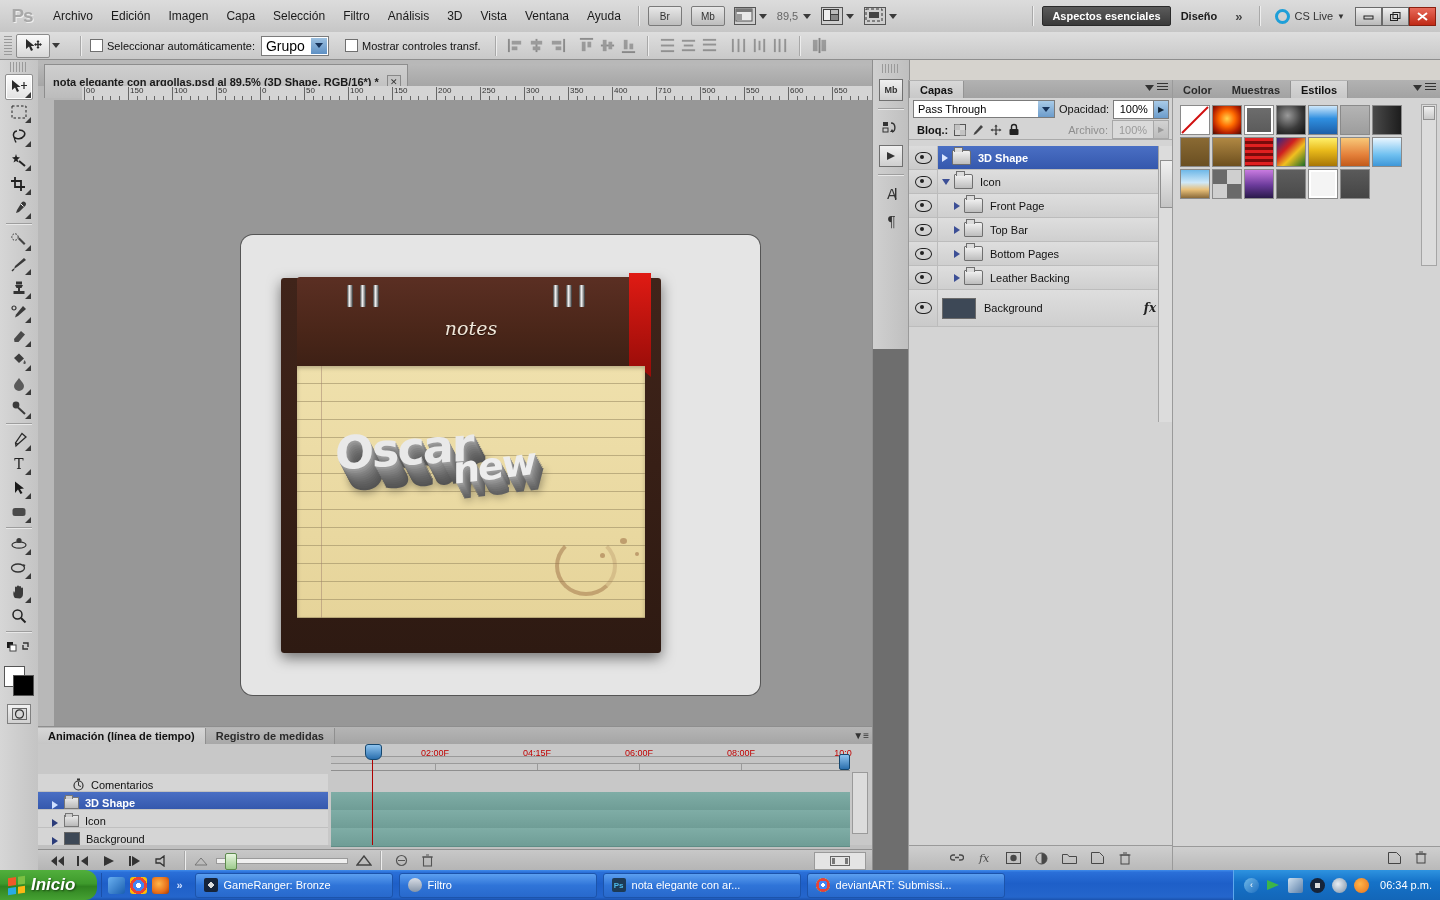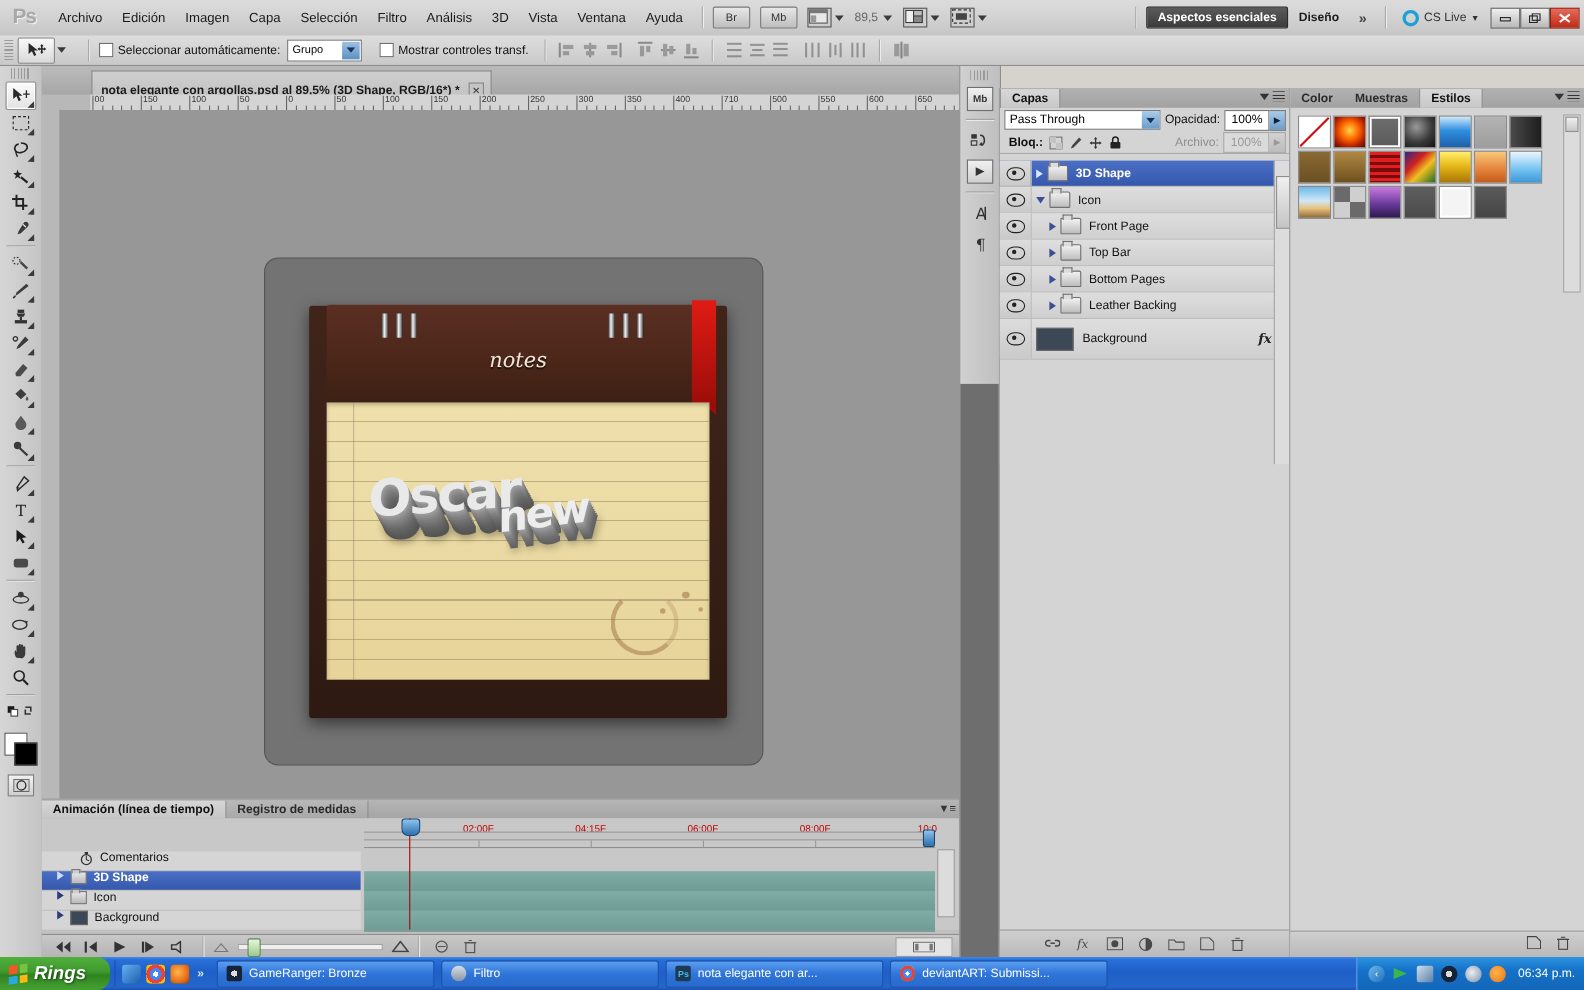--- a/index.html
+++ b/index.html
@@ -68,21 +68,21 @@
   .grip{width:8px;height:20px;background:repeating-linear-gradient(to bottom,#9a9a9a 0 1px,transparent 1px 3px);margin-right:4px;}
   .opt-tool{
     width:32px;height:22px;border:1px solid #8b8b8b;background:linear-gradient(to bottom,#fafafa,#d8d8d8);
     display:flex;align-items:center;justify-content:center;margin-right:2px;border-radius:2px;
   }
   .opt-sep{width:1px;height:20px;background:#a8a8a8;border-right:1px solid #ededed;margin:0 8px;}
   .ck{width:11px;height:11px;border:1px solid #6f6f6f;background:#fff;margin-right:4px;display:inline-block;vertical-align:-2px;}
   .optlbl{font-size:11px;color:#111;margin-right:6px;}
   .dd{
     display:inline-flex;align-items:center;height:18px;border:1px solid #7b7b7b;background:#fff;
-    font-size:10px;padding-left:4px;min-width:62px;justify-content:space-between;
+    font-size:14px;padding-left:4px;min-width:62px;justify-content:space-between;
   }
   .dd .arrow{width:16px;height:16px;background:linear-gradient(to bottom,#9cc0e0,#5e90c4);display:flex;align-items:center;justify-content:center;margin:0 1px;}
   .align-ic{width:17px;height:17px;opacity:.45;margin:0 2px;}
 
   
   .toolbar{
     position:absolute;left:0;top:60px;width:38px;height:810px;
     background:linear-gradient(to right,#d6d6d6,#c4c4c4);
     border-right:1px solid #8e8e8e;
   }
@@ -104,40 +104,39 @@
   .doc-tabstrip{
     position:absolute;left:0;top:4px;width:834px;height:22px;
     background:linear-gradient(to bottom,#b9b9b9,#a6a6a6);
   }
   .doc-tab{
     position:absolute;left:6px;top:0;height:34px;padding:0 6px 0 8px;
     background:linear-gradient(to bottom,#cfcfcf,#bcbcbc);
     border:1px solid #8d8d8d;border-bottom:none;
     display:flex;align-items:center;font-size:11px;font-weight:bold;color:#1a1a1a;
     box-sizing:border-box;
-    margin-left:39px;
   }
   .tab-x{margin-left:8px;width:12px;height:12px;border:1px solid #888;background:#c4c4c4;display:flex;align-items:center;justify-content:center;font-size:9px;font-weight:normal;color:#333;}
   .ruler-h{
     position:absolute;left:44px;top:26px;width:790px;height:14px;
     background:#d4d4d4;border-bottom:1px solid #7c7c7c;overflow:hidden;
   }
   .ruler-v{
     position:absolute;left:40px;top:40px;width:14px;height:666px;
     background:#d4d4d4;border-right:1px solid #7c7c7c;overflow:hidden;
   }
   .rt{position:absolute;font-size:8px;color:#333;top:0px;}
   .rtick{position:absolute;bottom:0;width:1px;background:#666;}
   .canvas-area{
     position:absolute;left:16px;top:40px;width:818px;height:666px;
     background:#979797;overflow:hidden;
   }
   .art{
-    position:absolute;left:187px;top:135px;width:452px;height:460px;
-    background:#737373;
+    position:absolute;left:187px;top:135px;width:519px;height:460px;
+    background:#e5e5e5;
     box-shadow:0 0 0 1px #555;
     border-radius:12px;
   }
   
   .pad-outer{position:absolute;left:40px;top:43px;width:380px;height:375px;background:linear-gradient(to bottom,#40241a,#2e1a12);border-radius:3px;box-shadow:0 5px 14px rgba(0,0,0,.5);}
   .pad-top{position:absolute;left:16px;top:-1px;width:348px;height:90px;background:linear-gradient(to bottom,#5b2f23 0%,#4a2619 60%,#3d2015 100%);border-radius:3px 3px 0 0;}
   .bookmark{position:absolute;right:10px;top:-5px;width:22px;height:95px;background:linear-gradient(to bottom,#e01b14,#9c0d09);}
   .bookmark:after{content:"";position:absolute;left:0;bottom:-9px;border-left:11px solid #9c0d09;border-right:11px solid #9c0d09;border-bottom:9px solid transparent;}
   .rings{position:absolute;top:8px;display:flex;gap:7px;}
   .ring{width:6px;height:22px;background:linear-gradient(to right,#3a3a3a,#f2f2f2 40%,#9a9a9a 70%,#2b2b2b);border-radius:1px;}
@@ -199,21 +198,21 @@
   .anim-menu{position:absolute;right:4px;top:3px;font-size:10px;color:#333;}
   .anim-body{position:relative;height:101px;background:#c8c8c8;}
   .time-head{position:absolute;left:0;top:0;width:290px;height:30px;display:flex;align-items:center;justify-content:flex-end;padding-right:10px;box-sizing:border-box;}
   .tcode{font-size:15px;font-weight:bold;color:#111;letter-spacing:0px;}
   .fps{font-size:10px;color:#222;margin-left:7px;}
   .ruler-t{position:absolute;left:293px;top:0;right:22px;height:26px;background:#c8c8c8;border-bottom:1px solid #8f8f8f;}
   .tmark{position:absolute;top:4px;font-size:9px;color:#c00000;transform:translateX(-50%);}
   .tline{position:absolute;top:16px;width:1px;height:10px;background:#9a9a9a;}
   .track-lane{position:absolute;left:293px;right:22px;height:18px;background:linear-gradient(to bottom,#7fada6,#6f9d96);border-bottom:1px solid #5f8d86;}
   .layer-rows{position:absolute;left:0;top:30px;width:290px;bottom:0;background:#d5d5d5;overflow:hidden;}
-  .lrow{height:18px;display:flex;align-items:flex-start;font-size:11px;color:#111;border-bottom:1px solid #c0c0c0;padding-left:14px;box-sizing:border-box;}
+  .lrow{height:18px;display:flex;align-items:flex-end;font-size:11px;color:#111;border-bottom:1px solid #c0c0c0;padding-left:14px;box-sizing:border-box;}
   .lrow.sel{background:linear-gradient(to bottom,#4a6fc4,#3558ad);color:#fff;font-weight:bold;}
   .tri-r{width:0;height:0;border-top:4px solid transparent;border-bottom:4px solid transparent;border-left:6px solid #2b3c7a;margin-right:6px;}
   .lrow.sel .tri-r{border-left-color:#cfe0ff;}
   .folder-ic{width:13px;height:10px;background:linear-gradient(to bottom,#e8e8e8,#b9b9b9);border:1px solid #777;margin-right:6px;position:relative;}
   .folder-ic:before{content:"";position:absolute;left:0;top:-3px;width:6px;height:3px;background:#cdcdcd;border:1px solid #777;border-bottom:none;}
   .playhead{position:absolute;left:334px;top:0;width:1px;height:101px;background:#b00000;z-index:5;}
   .playhead-top{position:absolute;left:-7px;top:0;width:15px;height:14px;background:linear-gradient(to bottom,#8fc4ef,#2a6fae);border-radius:3px 3px 6px 6px;border:1px solid #15476f;}
   .anim-foot{position:absolute;left:0;bottom:0;width:834px;height:22px;background:linear-gradient(to bottom,#c8c8c8,#b4b4b4);border-top:1px solid #8f8f8f;display:flex;align-items:center;padding-left:8px;box-sizing:border-box;}
   .afbtn{width:22px;height:16px;display:flex;align-items:center;justify-content:center;margin-right:4px;}
   .zslider{width:130px;height:4px;background:#efefef;border:1px solid #9a9a9a;position:relative;margin:0 8px;}
@@ -1323,21 +1322,21 @@
   </div>
 
   <div class="taskbar">
     <div class="start">
       <span class="winlogo">
         <i style="background:#f05a28"></i>
           <i style="background:#7cc043"></i>
           <i style="background:#29abe2"></i>
           <i style="background:#fcb814"></i>
       </span>
-      <span>Rings</span>
+      <span>Inicio</span>
     </div>
 
     <div class="qlaunch">
       <span class="ql-ic" style="background:linear-gradient(135deg,#6ab0f0,#1a5fb0)"></span>
       <span class="ql-ic" style="background:radial-gradient(circle at 50% 50%,#fff 0 20%,#4285f4 20% 45%,#ea4335 45% 70%,#fbbc05 70%)"></span>
       <span class="ql-ic" style="background:radial-gradient(circle at 40% 40%,#ffb64a,#e8701a 60%,#a03a08)"></span>
       <span class="ql-chev">»</span>
     </div>
 
     <div class="tbtn">

